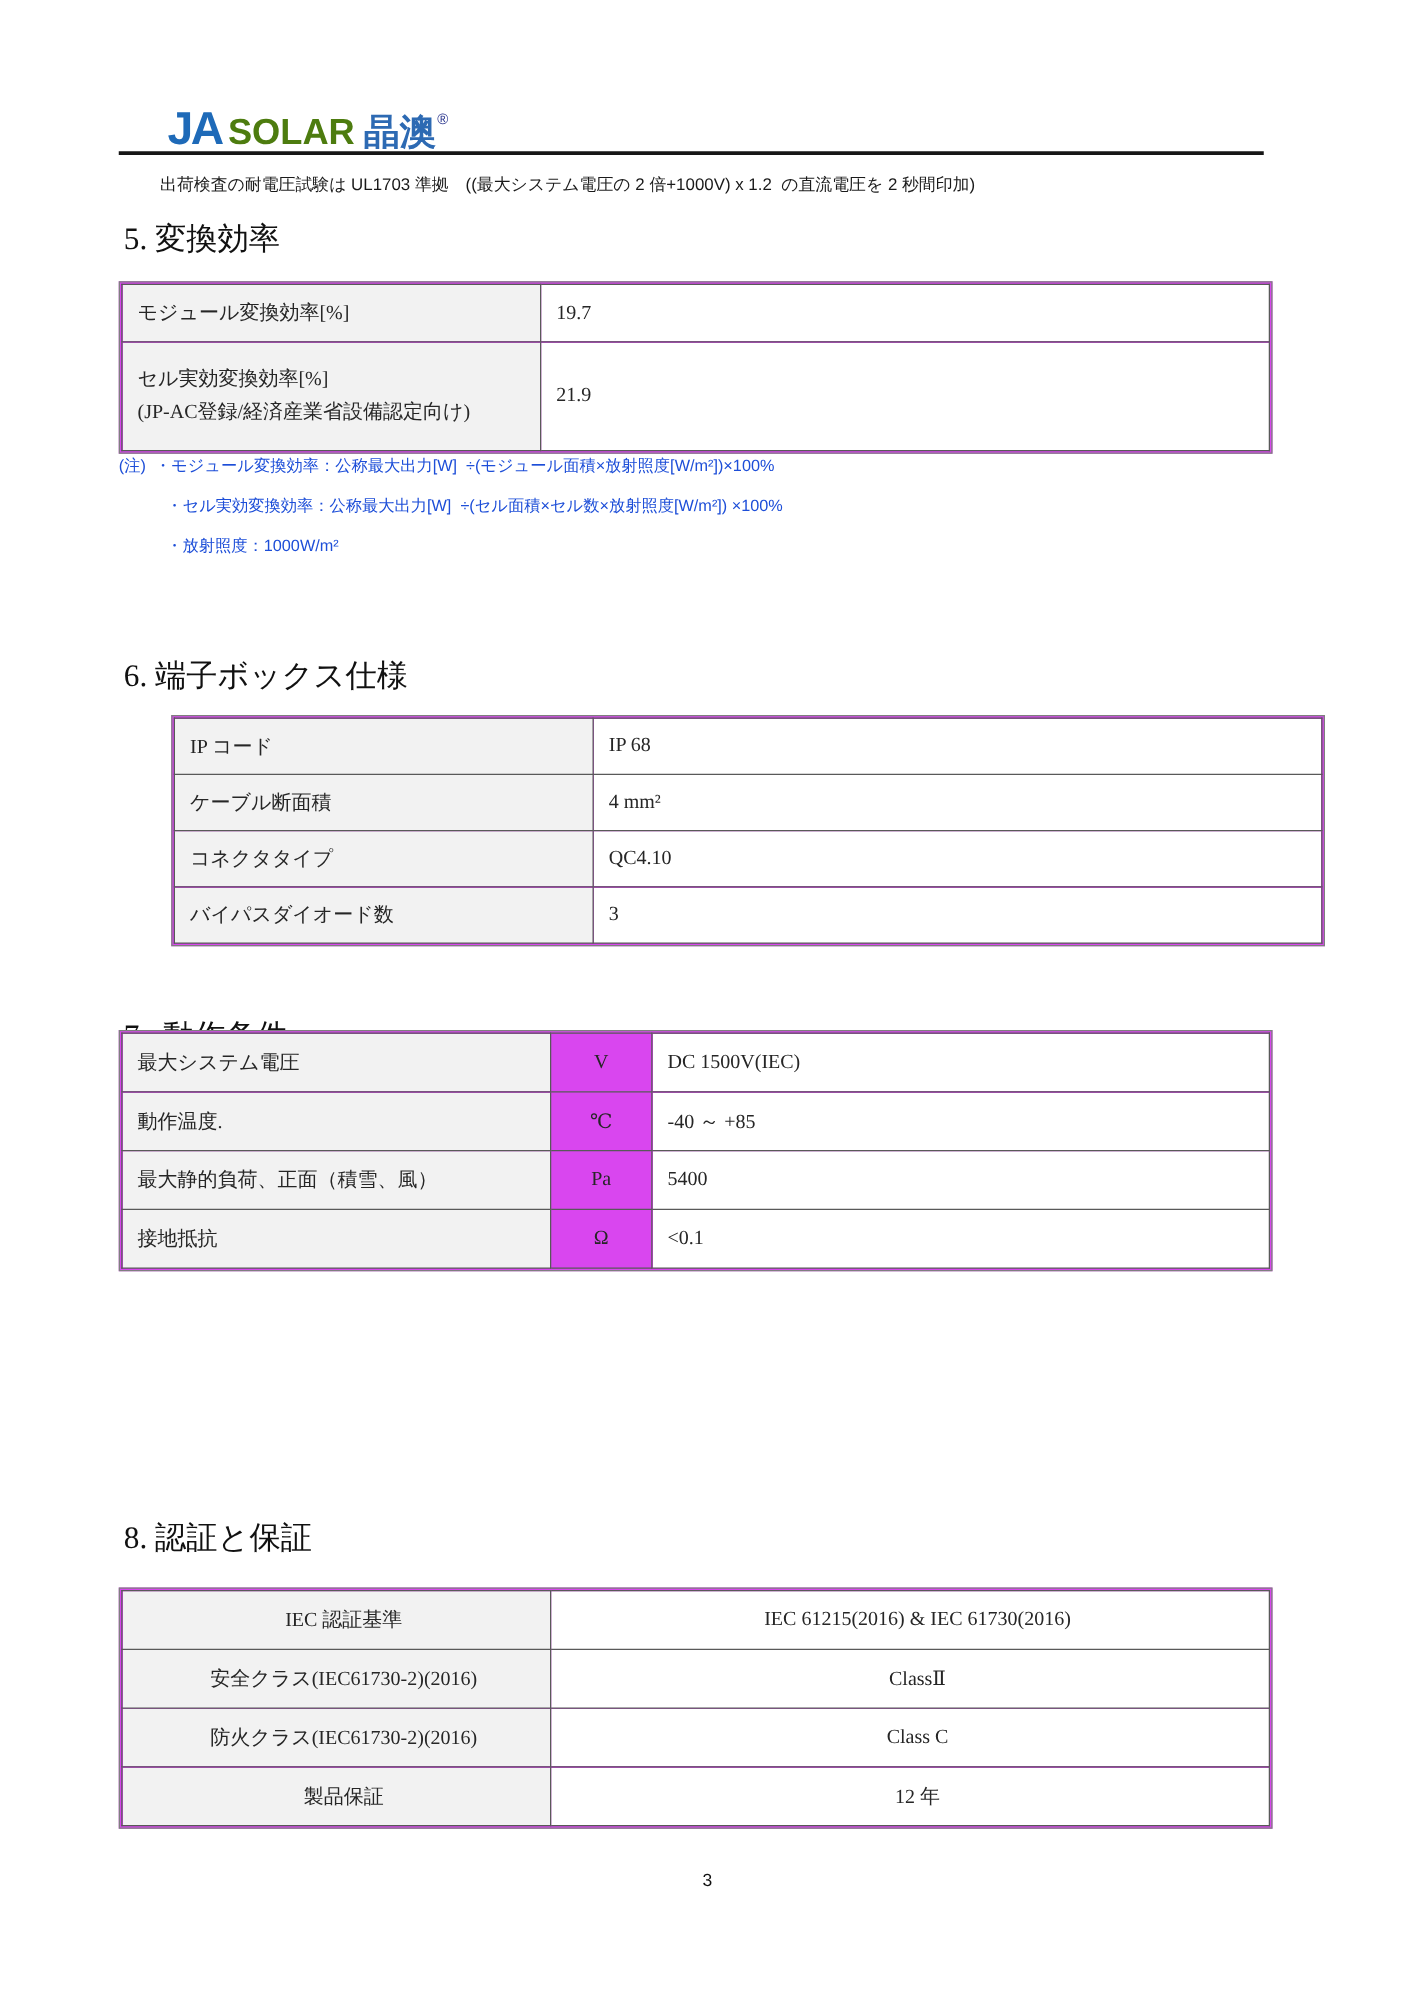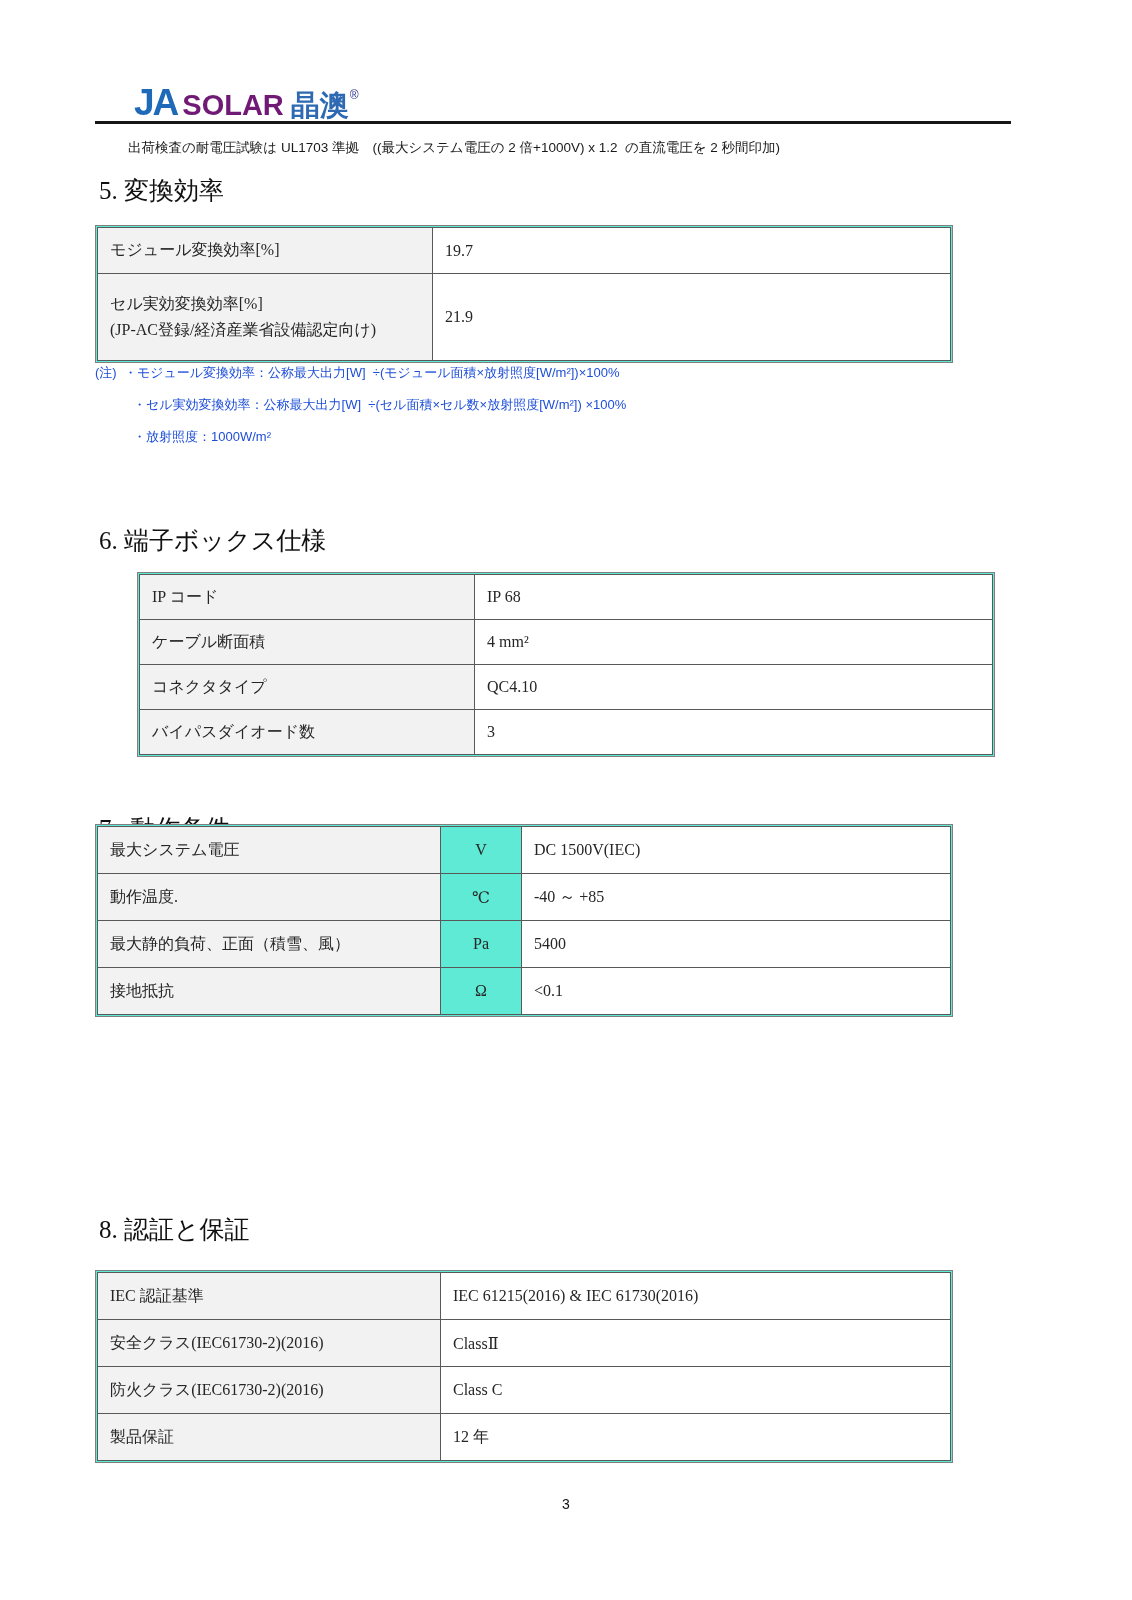--- a/index.html
+++ b/index.html
@@ -12,21 +12,21 @@
     overflow:hidden;
   }
   
   .logo{
     position:absolute;left:134px;top:82px;
     display:inline-flex;align-items:baseline;
     font-family:"Liberation Sans","DejaVu Sans",sans-serif;
     white-space:pre;
   }
   .logo .ja{font-size:37px;font-weight:bold;color:#1e6ab8;letter-spacing:-2px;}
-  .logo .solar{font-size:29px;font-weight:600;color:#701a75;margin-left:5px;letter-spacing:0px;}
+  .logo .solar{font-size:29px;font-weight:600;color:#4d7c0f;margin-left:5px;letter-spacing:0px;}
   .logo .cjk{font-size:29px;font-weight:bold;color:#2d6ab3;margin-left:7px;}
   .logo .reg{font-size:12px;color:#28338c;position:relative;top:-16px;margin-left:1px;}
   .rule{
     position:absolute;left:95px;top:121px;width:916px;height:3px;
     background:#161616;
   }
   .hdr-note{
     position:absolute;left:128px;top:139px;
     font-family:"Liberation Sans","DejaVu Sans",sans-serif;
     font-size:13.5px;color:#1a1a1a;white-space:pre;
@@ -36,25 +36,25 @@
     position:absolute;left:99px;
     font-size:25px;color:#111;font-weight:500;
     white-space:pre;
   }
   .h5{top:174px;}
   .h6{top:524px;}
   .h7{top:812px;}
   .h8{top:1213px;}
   
   .tbl{
-    position:absolute;left:95px;width:858px;
+    position:absolute;left:95px;width:923px;
     border:1px solid #7f7f7f;
     padding:1px;
     box-sizing:border-box;
-    background:#5eead4;
+    background:#d946ef;
   }
   .tbl table{
     border-collapse:collapse;width:100%;table-layout:fixed;
   }
   .tbl td{
     border:1px solid #595959;
     font-size:16px;color:#262626;
     padding:0 0 0 12px;
     vertical-align:middle;
     white-space:pre-line;
@@ -64,21 +64,21 @@
   .tbl td.unit{width:80px;text-align:center;padding:0;}
   .tbl td.val{background:#ffffff;}
   .t-eff{top:225px;}
   .t-eff .r1 td{height:45px;}
   .t-eff .r2 td{height:86px;line-height:1.65;}
   .t-box{top:572px;margin-left:42px;}
   .t-box td{height:44px;}
   .t-op{top:824px;}
   .t-op td{height:46px;}
   .t-op td.lbl{width:330px;}
-  .t-cert{top:1270px;}
+  .t-cert{top:1270px;text-align:center;}
   .t-cert td{height:46px;}
   .t-cert td.lbl{width:330px;}
   
   .notes{
     position:absolute;left:95px;top:363px;width:900px;
     font-family:"Liberation Sans","DejaVu Sans",sans-serif;
     font-size:13px;color:#1d4ed8;
   }
   .notes .note-line{white-space:pre;margin-bottom:13px;line-height:19px;}
   .notes .indent{margin-left:38px;}

